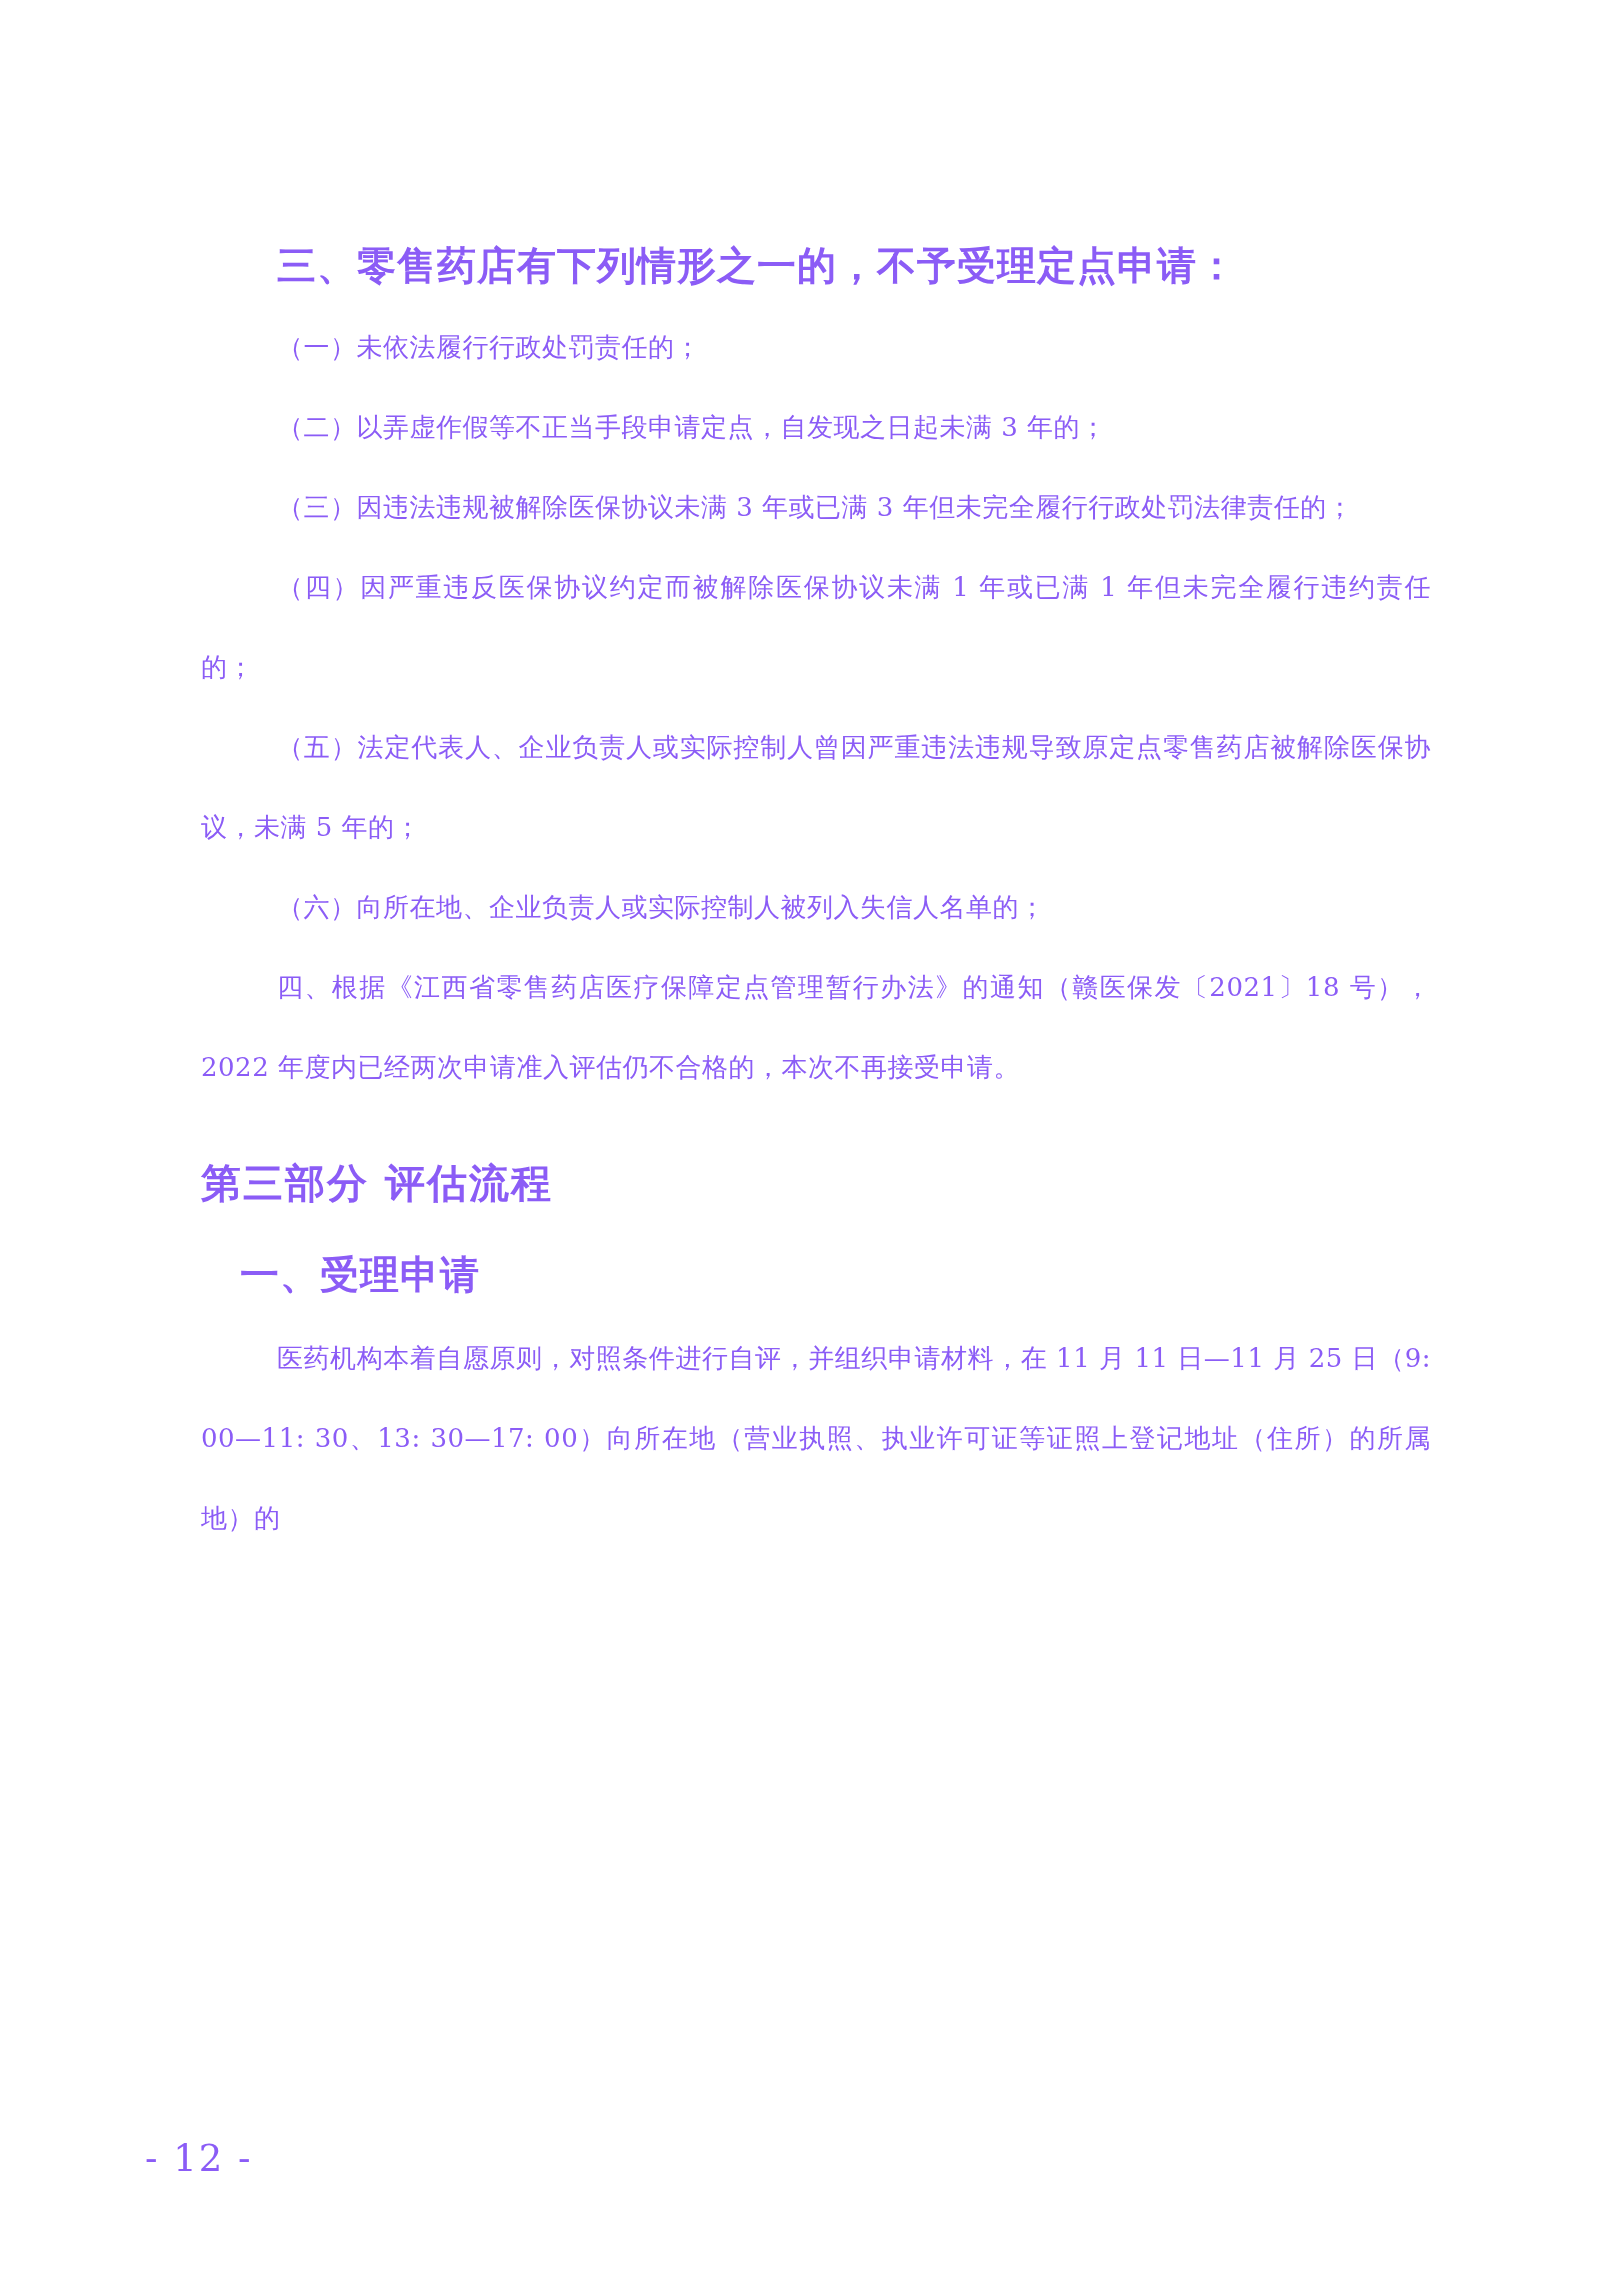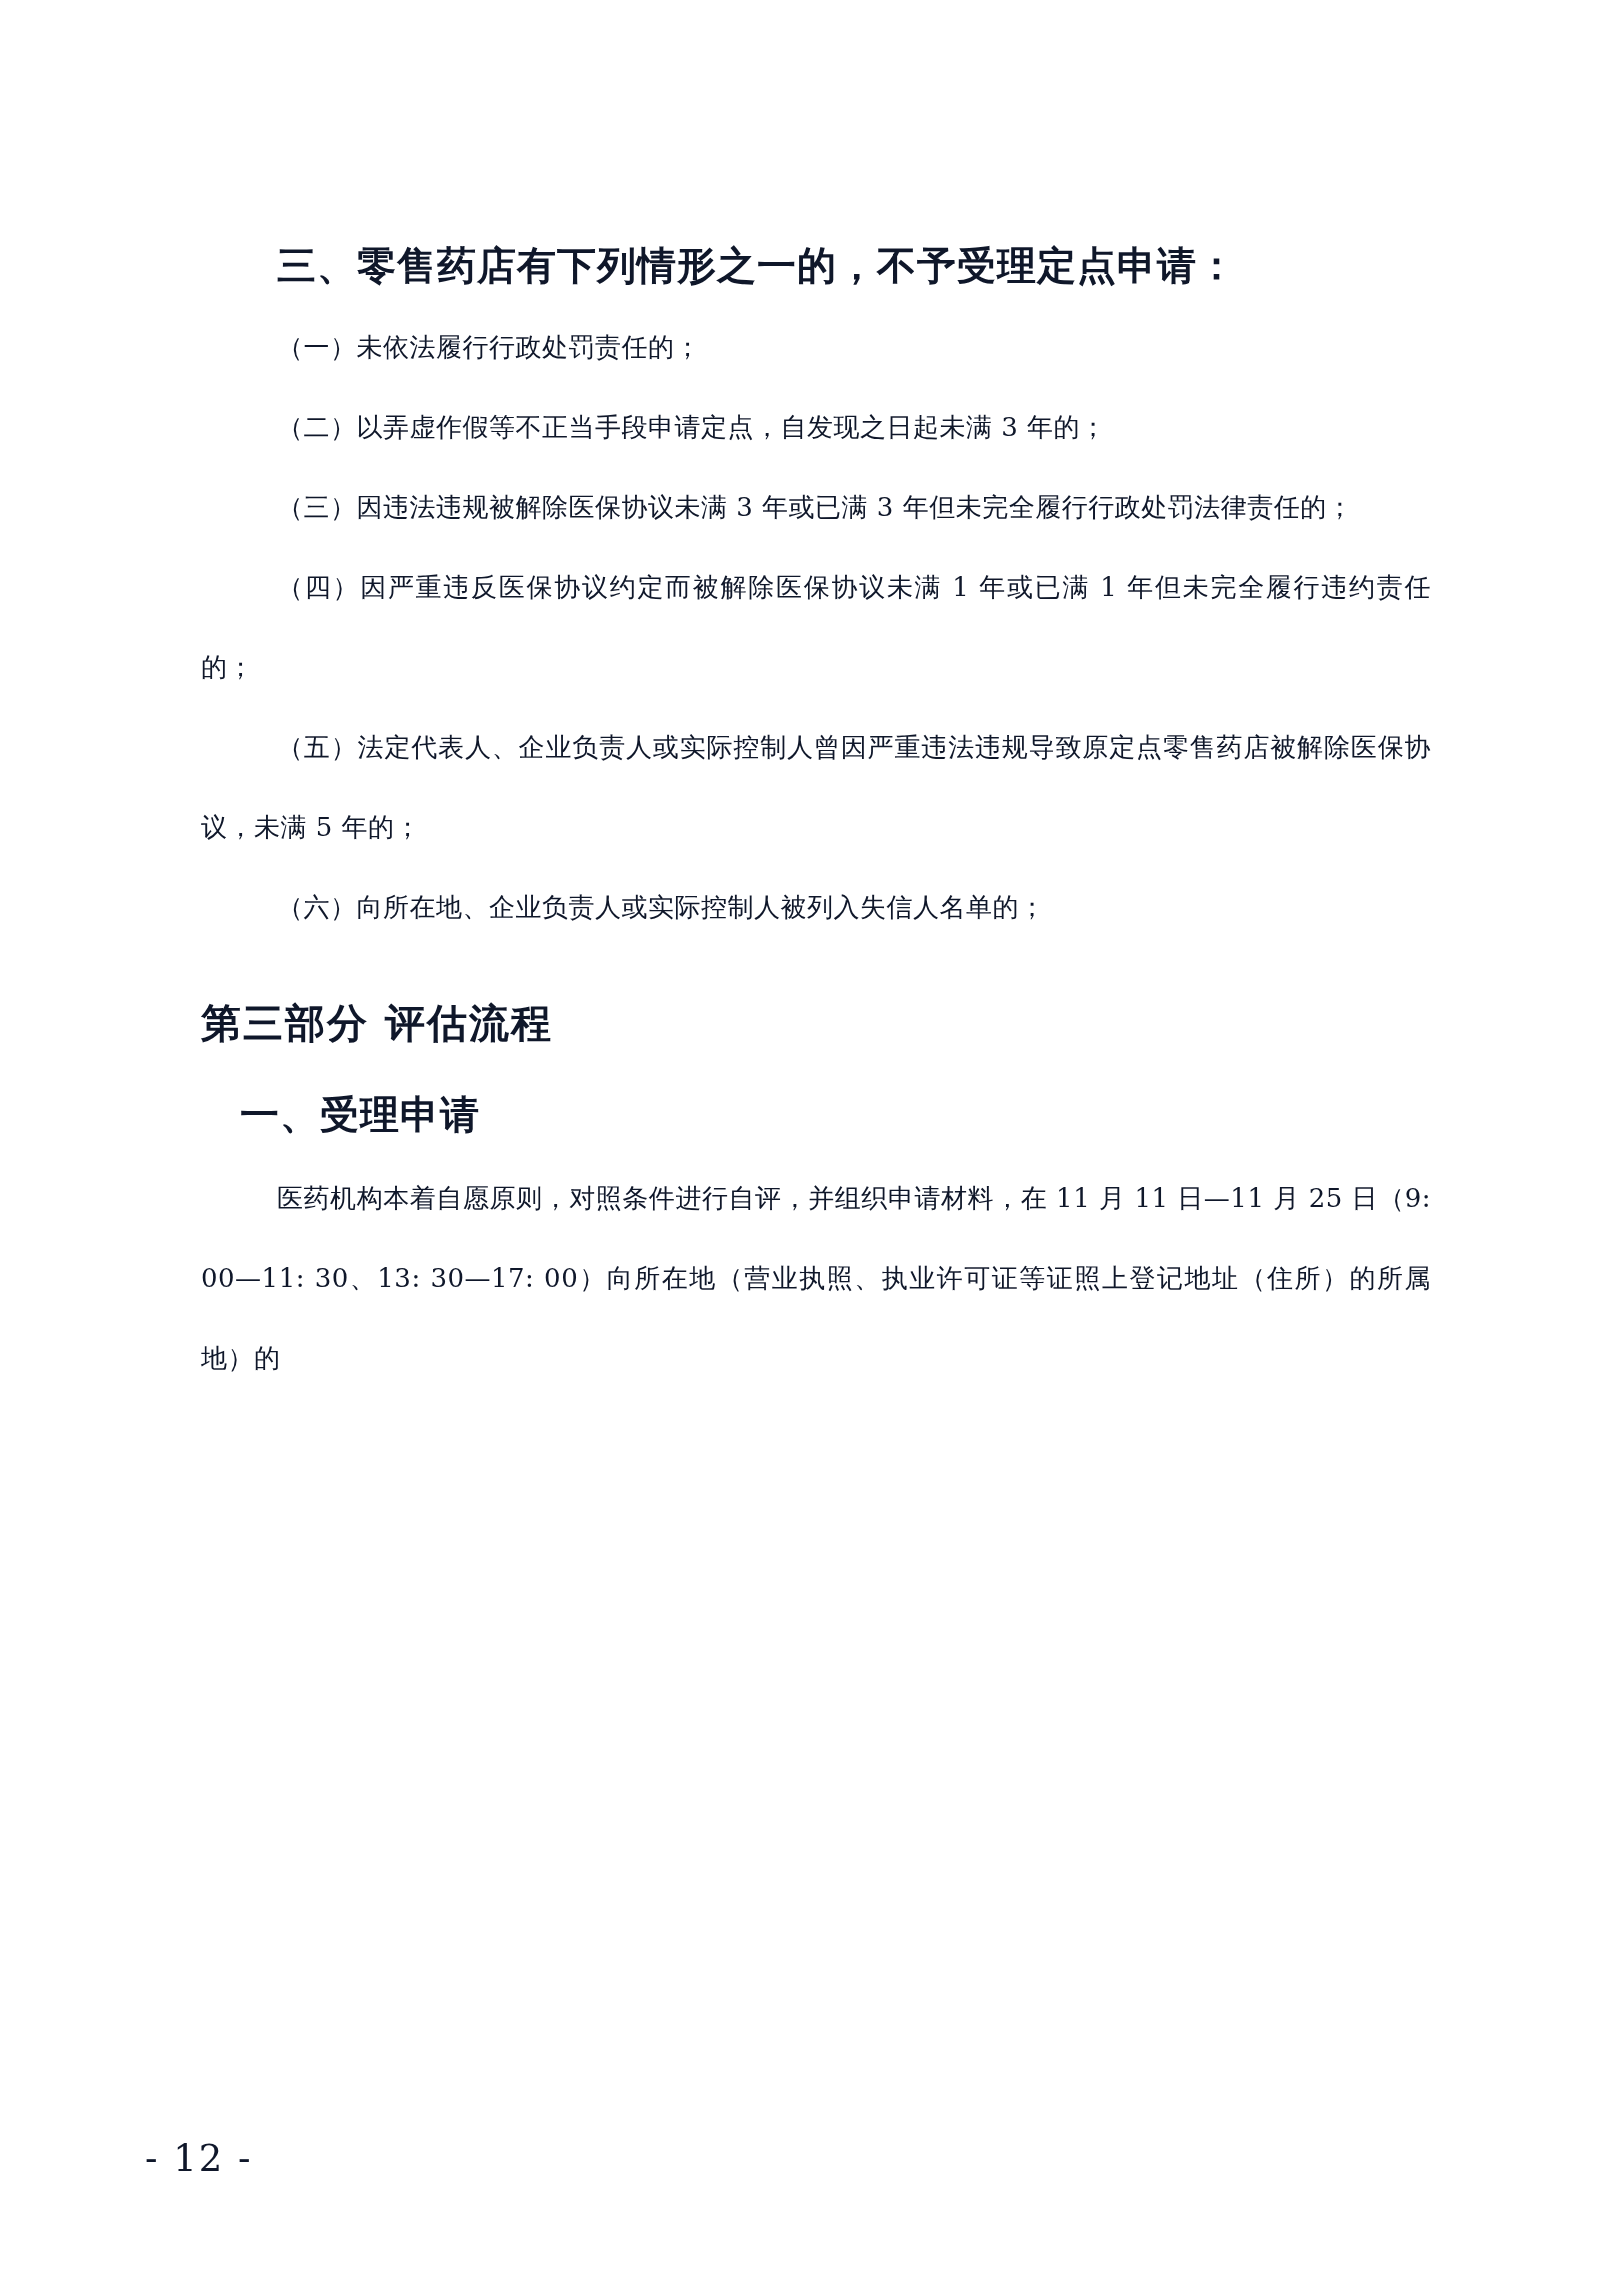--- a/index.html
+++ b/index.html
@@ -8,21 +8,21 @@
     background: #ffffff;
   }
   .page {
     position: relative;
     width: 1619px;
     height: 2291px;
     background: #ffffff;
     margin: 0 auto;
     overflow: hidden;
     font-family: "DejaVu Serif", "Liberation Serif", serif;
-    color: #0f172a;
+    color: #8b5cf6;
   }
   .content {
     position: absolute;
     left: 201px;
     top: 223px;
     width: 1230px;
   }
   .doc-line {
     font-size: 26px;
     line-height: 80px;
@@ -81,20 +81,21 @@
 
     <div class="doc-line indent block">（三）因违法违规被解除医保协议未满 3 年或已满 3 年但未完全履行行政处罚法律责任的；</div>
 
     <div class="doc-line indent block">（四）因严重违反医保协议约定而被解除医保协议未满 1 年或已满 1 年但未完全履行违约责任的；</div>
 
     <div class="doc-line indent block">（五）法定代表人、企业负责人或实际控制人曾因严重违法违规导致原定点零售药店被解除医保协议，未满 5 年的；</div>
 
     <div class="doc-line indent block">（六）向所在地、企业负责人或实际控制人被列入失信人名单的；</div>
 
 
+    <div class="doc-line indent block">四、根据《江西省零售药店医疗保障定点管理暂行办法》的通知（赣医保发〔2021〕18 号），2022 年度内已经两次申请准入评估仍不合格的，本次不再接受申请。</div>
 
     <div class="spacer-medium"></div>
 
     <div class="section-title block">第三部分  评估流程</div>
 
     <div class="sub-heading block">一、受理申请</div>
 
     <div class="doc-line indent block">医药机构本着自愿原则，对照条件进行自评，并组织申请材料，在 11 月 11 日—11 月 25 日（9: 00—11: 30、13: 30—17: 00）向所在地（营业执照、执业许可证等证照上登记地址（住所）的所属地）的</div>
 
   </div>

